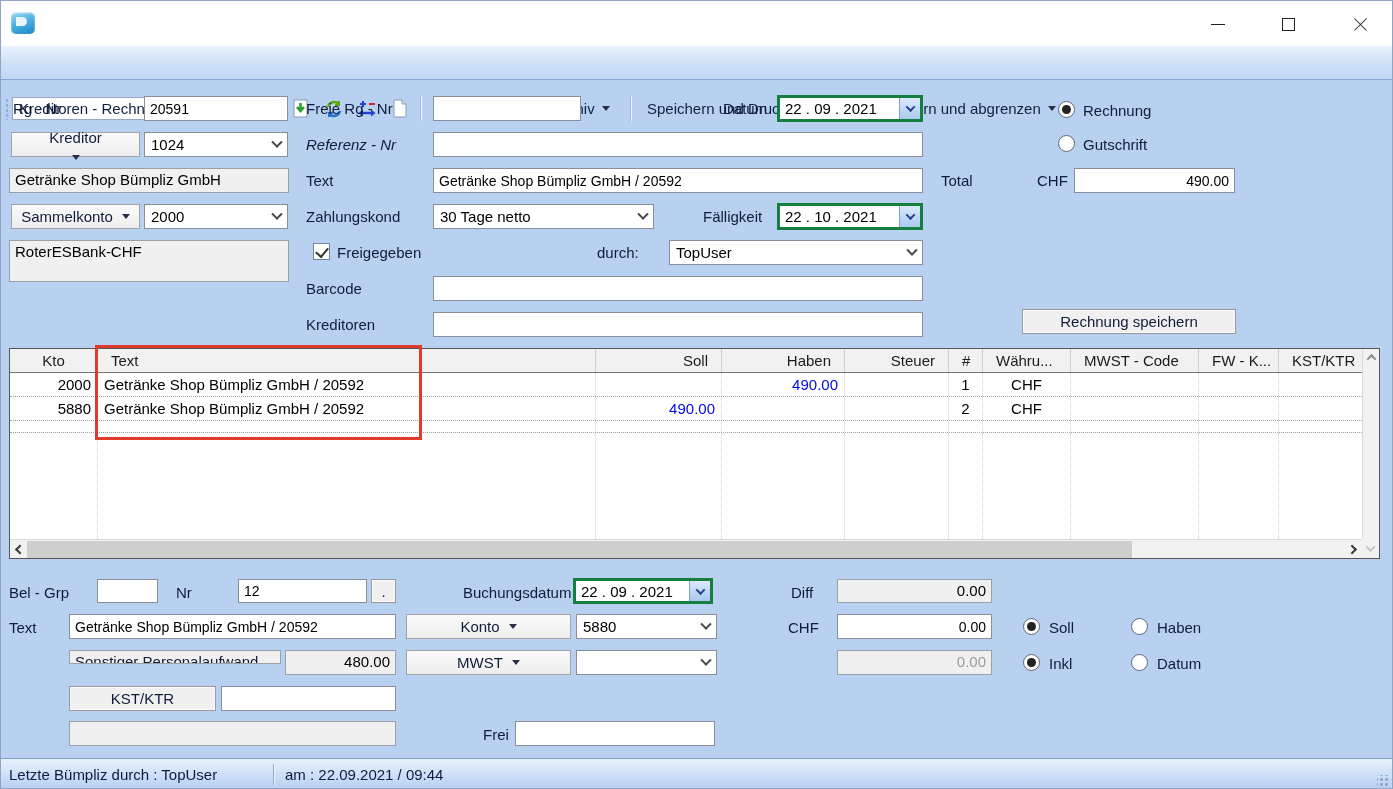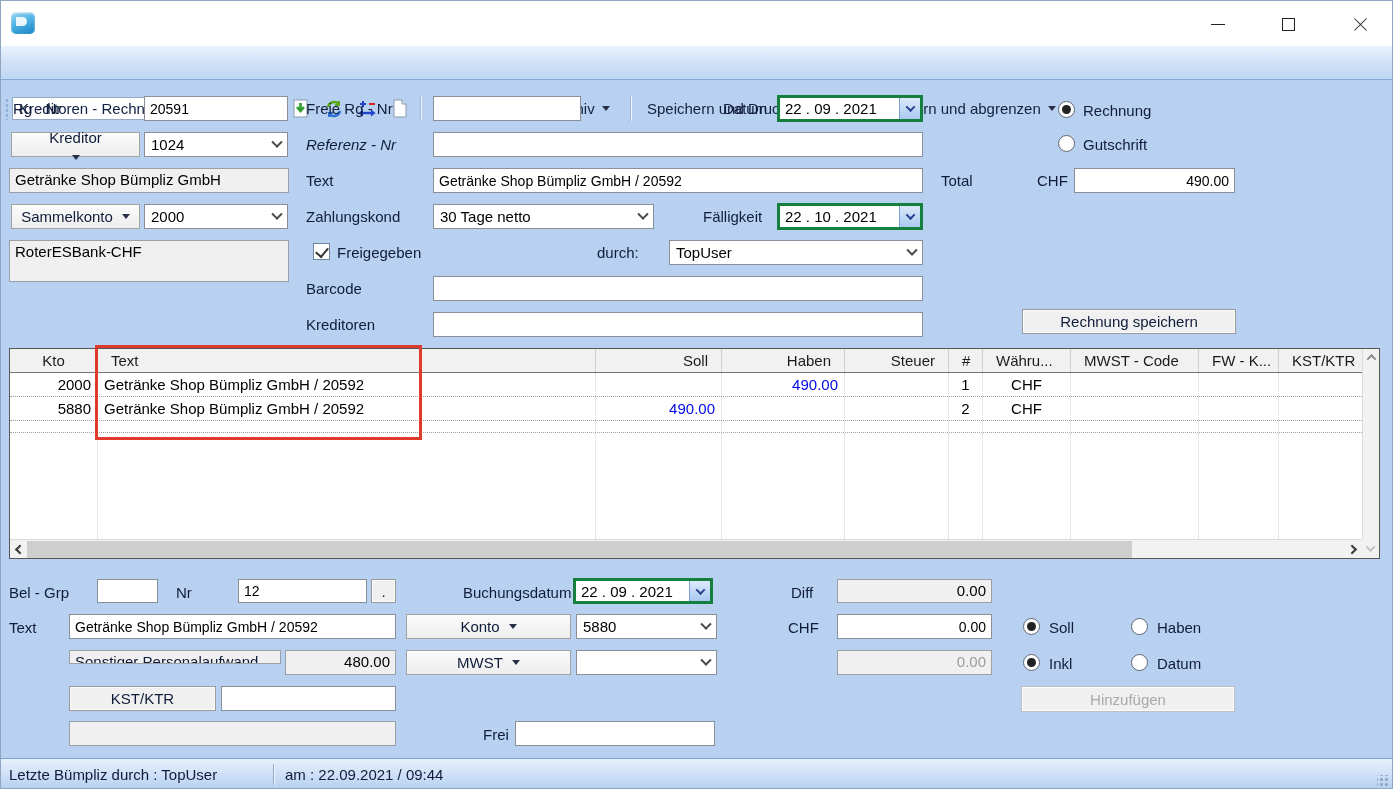--- a/index.html
+++ b/index.html
@@ -387,21 +387,20 @@
 
   <div class="ro num dim" style="left:836px; top:649px; width:155px; height:25px;">0.00</div>
 
   <span class="radio sel" style="left:1022px; top:653px;"></span>
   <div class="lbl" style="left:1048px; top:654px;">Inkl</div>
   <span class="radio" style="left:1130px; top:653px;"></span>
   <div class="lbl" style="left:1156px; top:654px;">Datum</div>
 
   <div class="btn" style="left:68px; top:685px; width:147px; height:25px;">KST/KTR</div>
   <input class="inp" style="left: 220px; top: 685px; width: 175px; height: 25px;">
-  <div class="btn disabled" style="left:1020px; top:685px; width:214px; height:26px;">Hinzufügen</div>
 
   <div class="ro" style="left:68px; top:720px; width:327px; height:25px;"></div>
   <div class="lbl" style="left:482px; top:725px;">Frei</div>
   <input class="inp" style="left: 514px; top: 720px; width: 200px; height: 25px;" value="">
 
   <div class="statusbar">
     <div class="lbl" style="left:8px; top:7px; position:absolute;">Letzte Bümpliz durch : TopUser</div>
     <div class="sep"></div>
     <div class="lbl" style="left:284px; top:7px; position:absolute;">am : 22.09.2021 / 09:44</div>
     <div class="sizegrip"></div>

